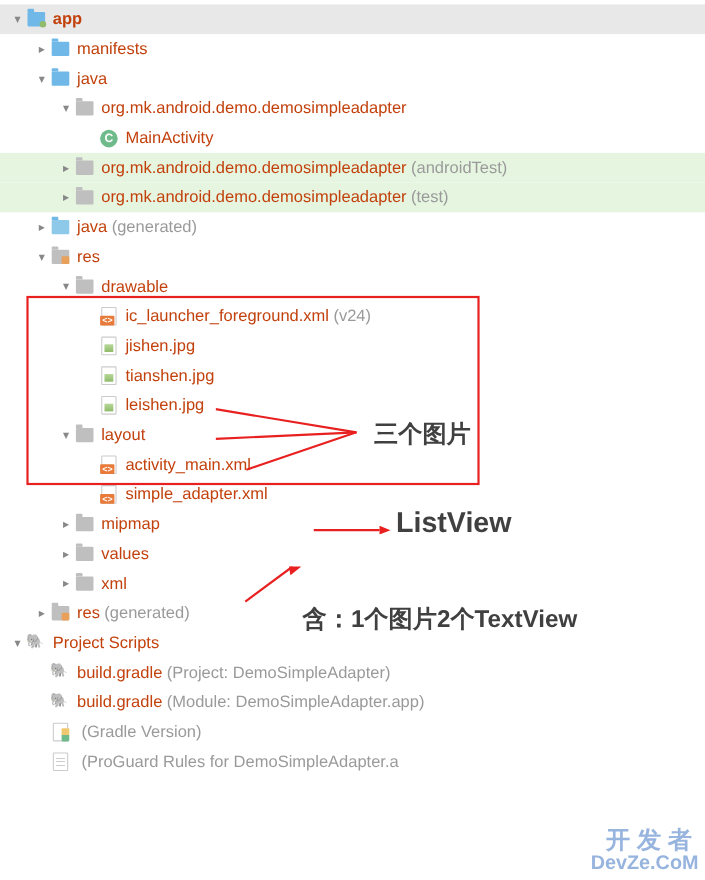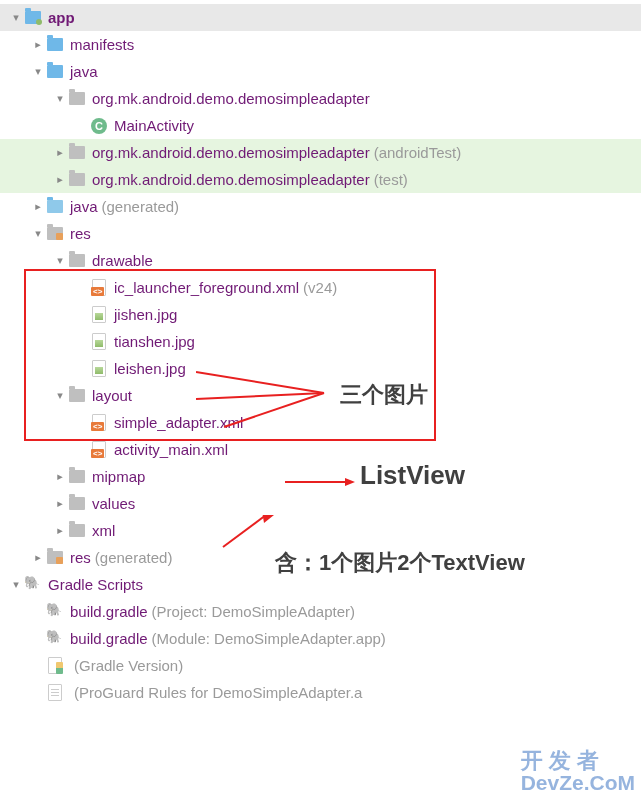--- a/index.html
+++ b/index.html
@@ -4,21 +4,21 @@
 <style>
 *{margin:0;padding:0;box-sizing:border-box;font-family:-apple-system,BlinkMacSystemFont,"Segoe UI",sans-serif}
 body{width:641px;height:800px;background:#fff;font-size:15px;color:#333;overflow:hidden;position:relative}
 .tree{padding:4px 0}
 .row{display:flex;align-items:center;height:27px;padding-left:8px;cursor:default;white-space:nowrap}
 .row.sel{background:#e8e8e8}
 .row.green{background:#e6f5e0}
 .chev{width:16px;text-align:center;color:#888;font-size:11px;flex-shrink:0}
 .ind{display:inline-block;flex-shrink:0}
 .ico{width:18px;height:18px;margin-right:6px;flex-shrink:0;display:inline-flex;align-items:center;justify-content:center}
-.txt{color:#701a75}
+.txt{color:#c2410c}
 .bold{font-weight:700}
 .hint{color:#9a9a9a;margin-left:4px}
 .folder-blue{width:16px;height:13px;background:#6fb8e8;border-radius:1px;position:relative}
 .folder-blue:before{content:"";position:absolute;top:-3px;left:0;width:6px;height:3px;background:#6fb8e8;border-radius:1px 1px 0 0}
 .folder-grey{width:16px;height:13px;background:#bfbfbf;border-radius:1px;position:relative}
 .folder-grey:before{content:"";position:absolute;top:-3px;left:0;width:6px;height:3px;background:#bfbfbf;border-radius:1px 1px 0 0}
 .folder-orange{width:16px;height:13px;background:#bfbfbf;border-radius:1px;position:relative}
 .folder-orange:before{content:"";position:absolute;top:-3px;left:0;width:6px;height:3px;background:#bfbfbf;border-radius:1px 1px 0 0}
 .folder-orange:after{content:"";position:absolute;bottom:0;right:0;width:7px;height:7px;background:#e8a05a;border-radius:1px}
 .folder-dot{width:16px;height:13px;background:#6fb8e8;border-radius:1px;position:relative}
@@ -30,21 +30,21 @@
 .img-file{width:14px;height:17px;background:#fff;border:1px solid #ccc;position:relative;border-radius:1px}
 .img-file:after{content:"";position:absolute;bottom:2px;left:2px;right:2px;height:7px;background:linear-gradient(#b8d89a,#8fbb6a)}
 .gradle-file{width:14px;height:17px;background:#fff;border:1px solid #ccc;position:relative;border-radius:1px}
 .gradle-file:after{content:"";position:absolute;top:4px;left:2px;right:2px;bottom:3px;background:repeating-linear-gradient(#ccc,#ccc 1px,transparent 1px,transparent 3px)}
 .prop-file{width:14px;height:17px;background:#fff;border:1px solid #ccc;position:relative;border-radius:1px}
 .prop-file:after{content:"";position:absolute;bottom:-1px;right:-2px;width:7px;height:12px;background:linear-gradient(#f0c870 50%,#6fbb8c 50%);border-radius:1px}
 .elephant{width:16px;height:14px;position:relative}
 .elephant:before{content:"🐘";font-size:13px;position:absolute;top:-3px;left:-1px;filter:grayscale(0.3)}
 .red-box{position:absolute;border:2px solid #e82020;pointer-events:none}
 .anno{position:absolute;color:#404040;font-weight:700;pointer-events:none;font-family:"Microsoft YaHei",sans-serif}
-.watermark{position:absolute;right:6px;bottom:6px;font-size:22px;font-weight:700;color:rgba(80,130,200,0.6);font-family:"Microsoft YaHei",sans-serif;text-align:left;line-height:1.05}
+.watermark{position:absolute;right:6px;bottom:6px;font-size:22px;font-weight:700;color:rgba(80,130,200,0.6);font-family:"Microsoft YaHei",sans-serif;text-align:right;line-height:1.05}
 svg.line{position:absolute;pointer-events:none}
 </style>
 </head>
 <body>
 
 <div class="tree">
 
 <div class="row sel">
 <span class="chev">▾</span>
 <span class="ico">
@@ -177,29 +177,29 @@
         <span class="folder-grey"></span>
       </span>
 <span class="txt">layout</span>
 </div>
 
 <div class="row">
 <span class="ind" style="width:82px"></span>
 <span class="ico">
         <span class="xml-file"></span>
       </span>
+<span class="txt">activity_main.xml</span>
+</div>
+
+<div class="row">
+<span class="ind" style="width:82px"></span>
+<span class="ico">
+        <span class="xml-file"></span>
+      </span>
 <span class="txt">simple_adapter.xml</span>
-</div>
-
-<div class="row">
-<span class="ind" style="width:82px"></span>
-<span class="ico">
-        <span class="xml-file"></span>
-      </span>
-<span class="txt">activity_main.xml</span>
 </div>
 
 <div class="row">
 <span class="ind" style="width:44px"></span>
 <span class="chev">▸</span>
 <span class="ico">
         <span class="folder-grey"></span>
       </span>
 <span class="txt">mipmap</span>
 </div>
@@ -230,21 +230,21 @@
       </span>
 <span class="txt">res</span>
 <span class="hint">(generated)</span>
 </div>
 
 <div class="row">
 <span class="chev">▾</span>
 <span class="ico">
         <span class="elephant"></span>
       </span>
-<span class="txt">Gradle Scripts</span>
+<span class="txt">Project Scripts</span>
 </div>
 
 <div class="row">
 <span class="ind" style="width:38px"></span>
 <span class="ico">
         <span class="elephant"></span>
       </span>
 <span class="txt">build.gradle</span>
 <span class="hint">(Project: DemoSimpleAdapter)</span>
 </div>
@@ -292,14 +292,14 @@
 <div class="anno" style="top:460px;left:360px;font-size:26px">ListView</div>
 
 <svg class="line" style="top:515px;left:218px" width="60" height="40">
 <line x1="48" y1="0" x2="5" y2="32" stroke="#e82020" stroke-width="2"></line>
 <polygon points="56,0 44,-4 46,8" fill="#e82020"></polygon>
 </svg>
 <div class="anno" style="top:548px;left:275px;font-size:22px">含：1个图片2个TextView</div>
 
 <div class="watermark">
 <div style="letter-spacing:6px">开发者</div>
-<div style="font-size:21px">DevZe.CoM</div>
+<div style="font-size:18px">DevZe.CoM</div>
 </div>
 
 </body></html>

